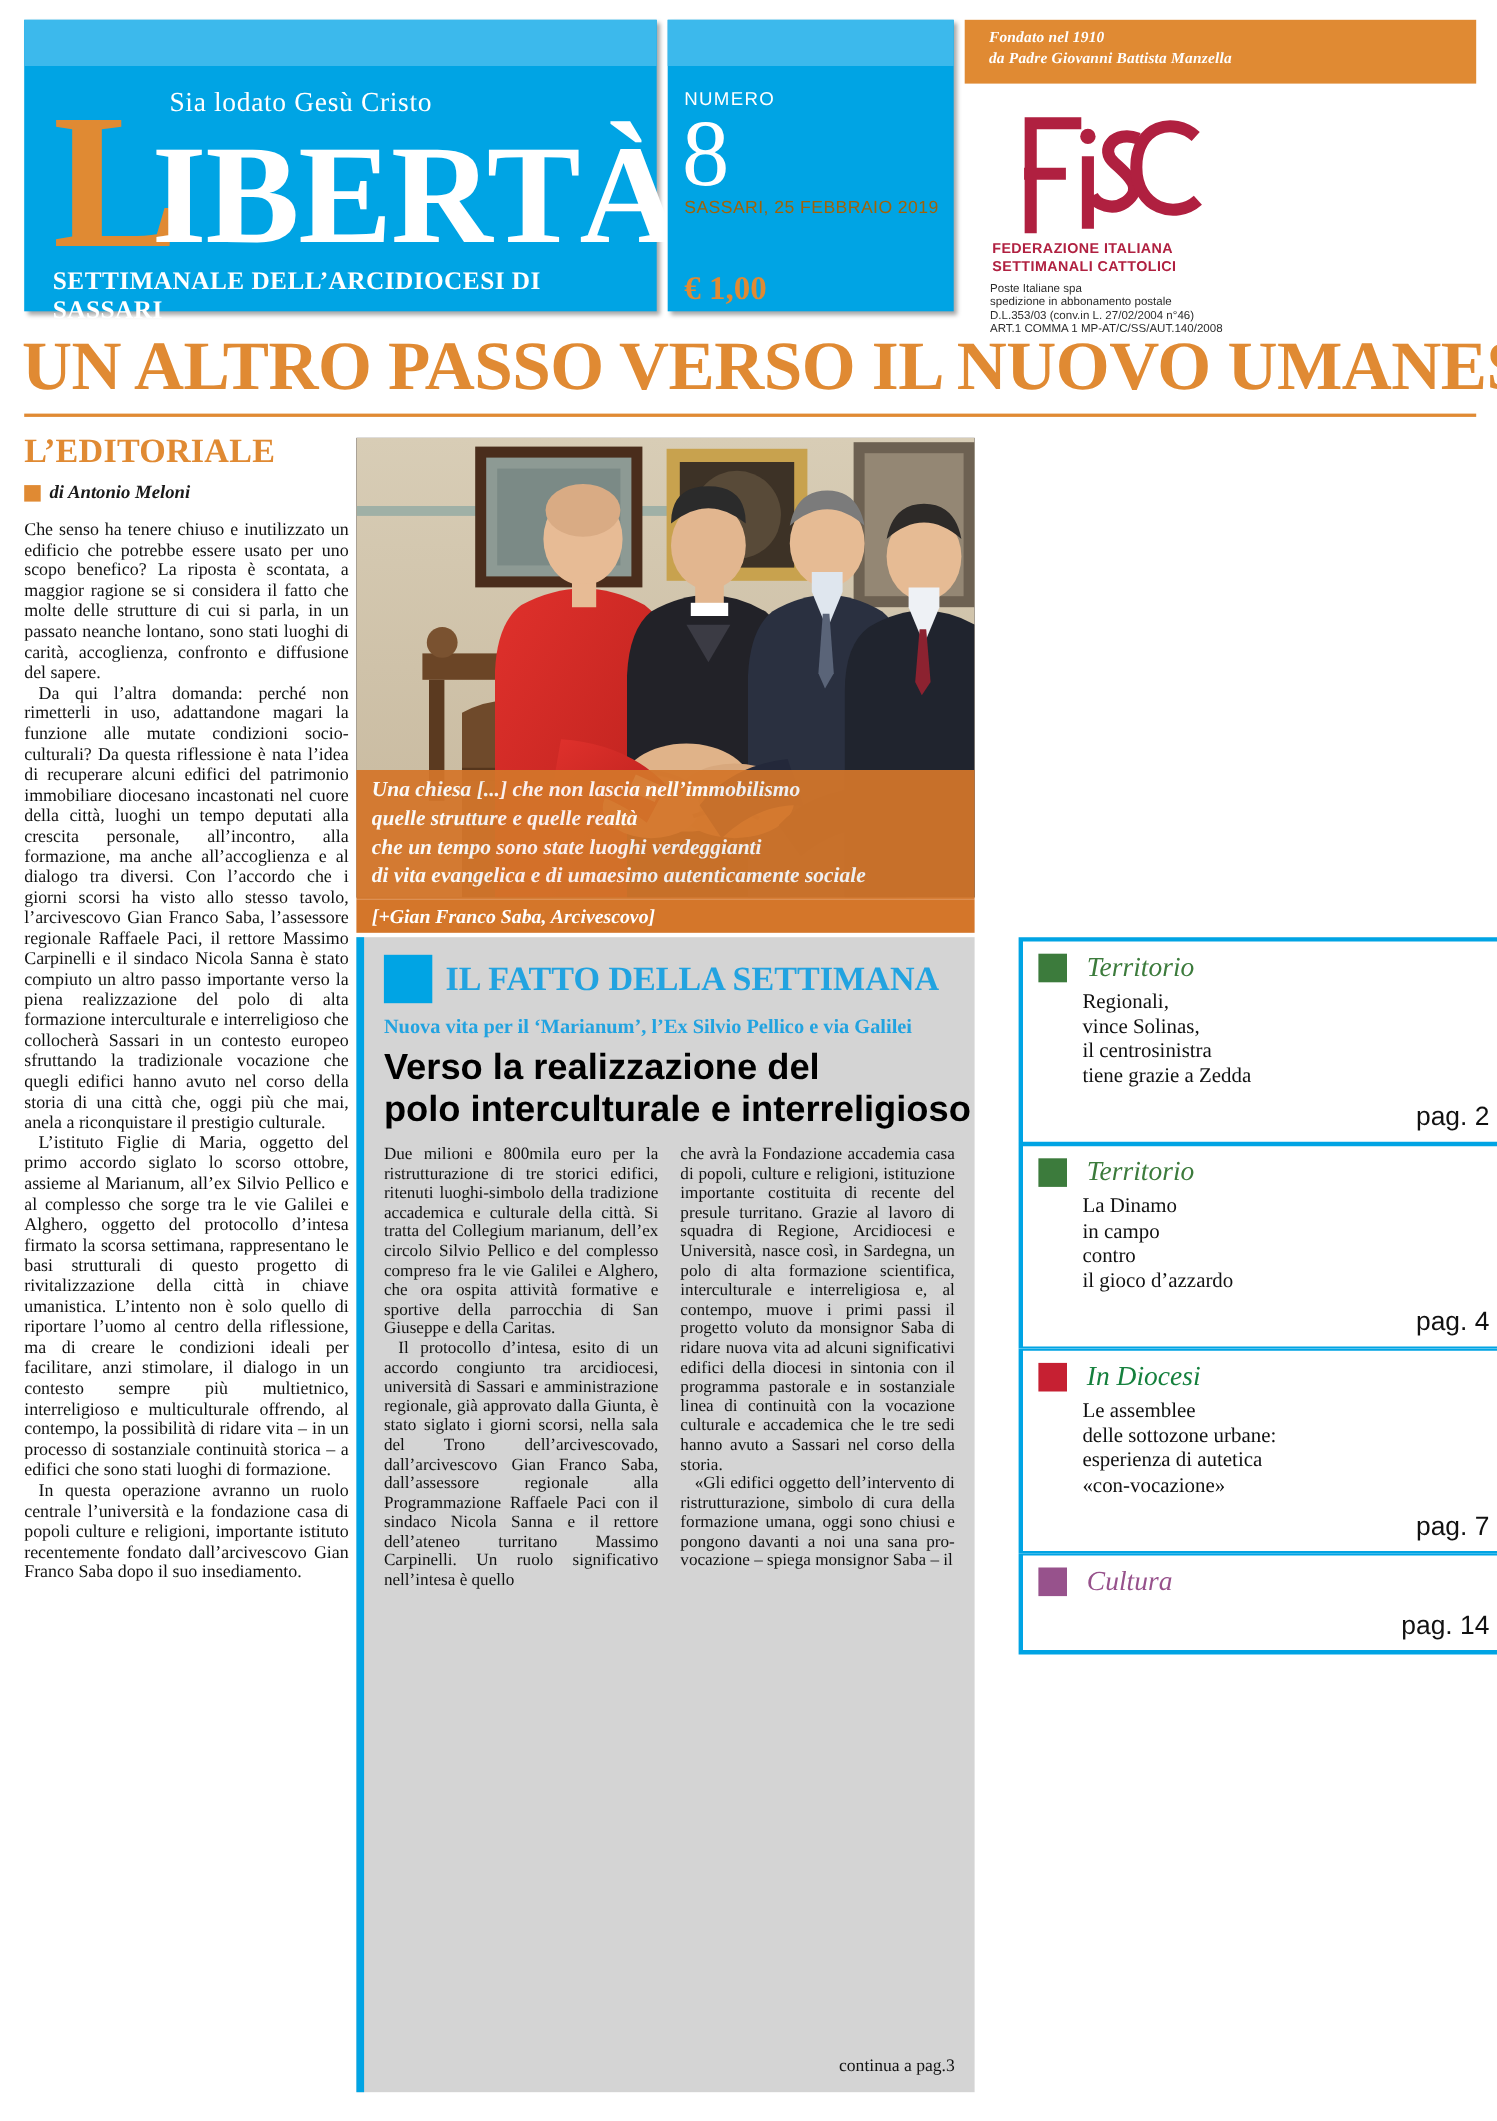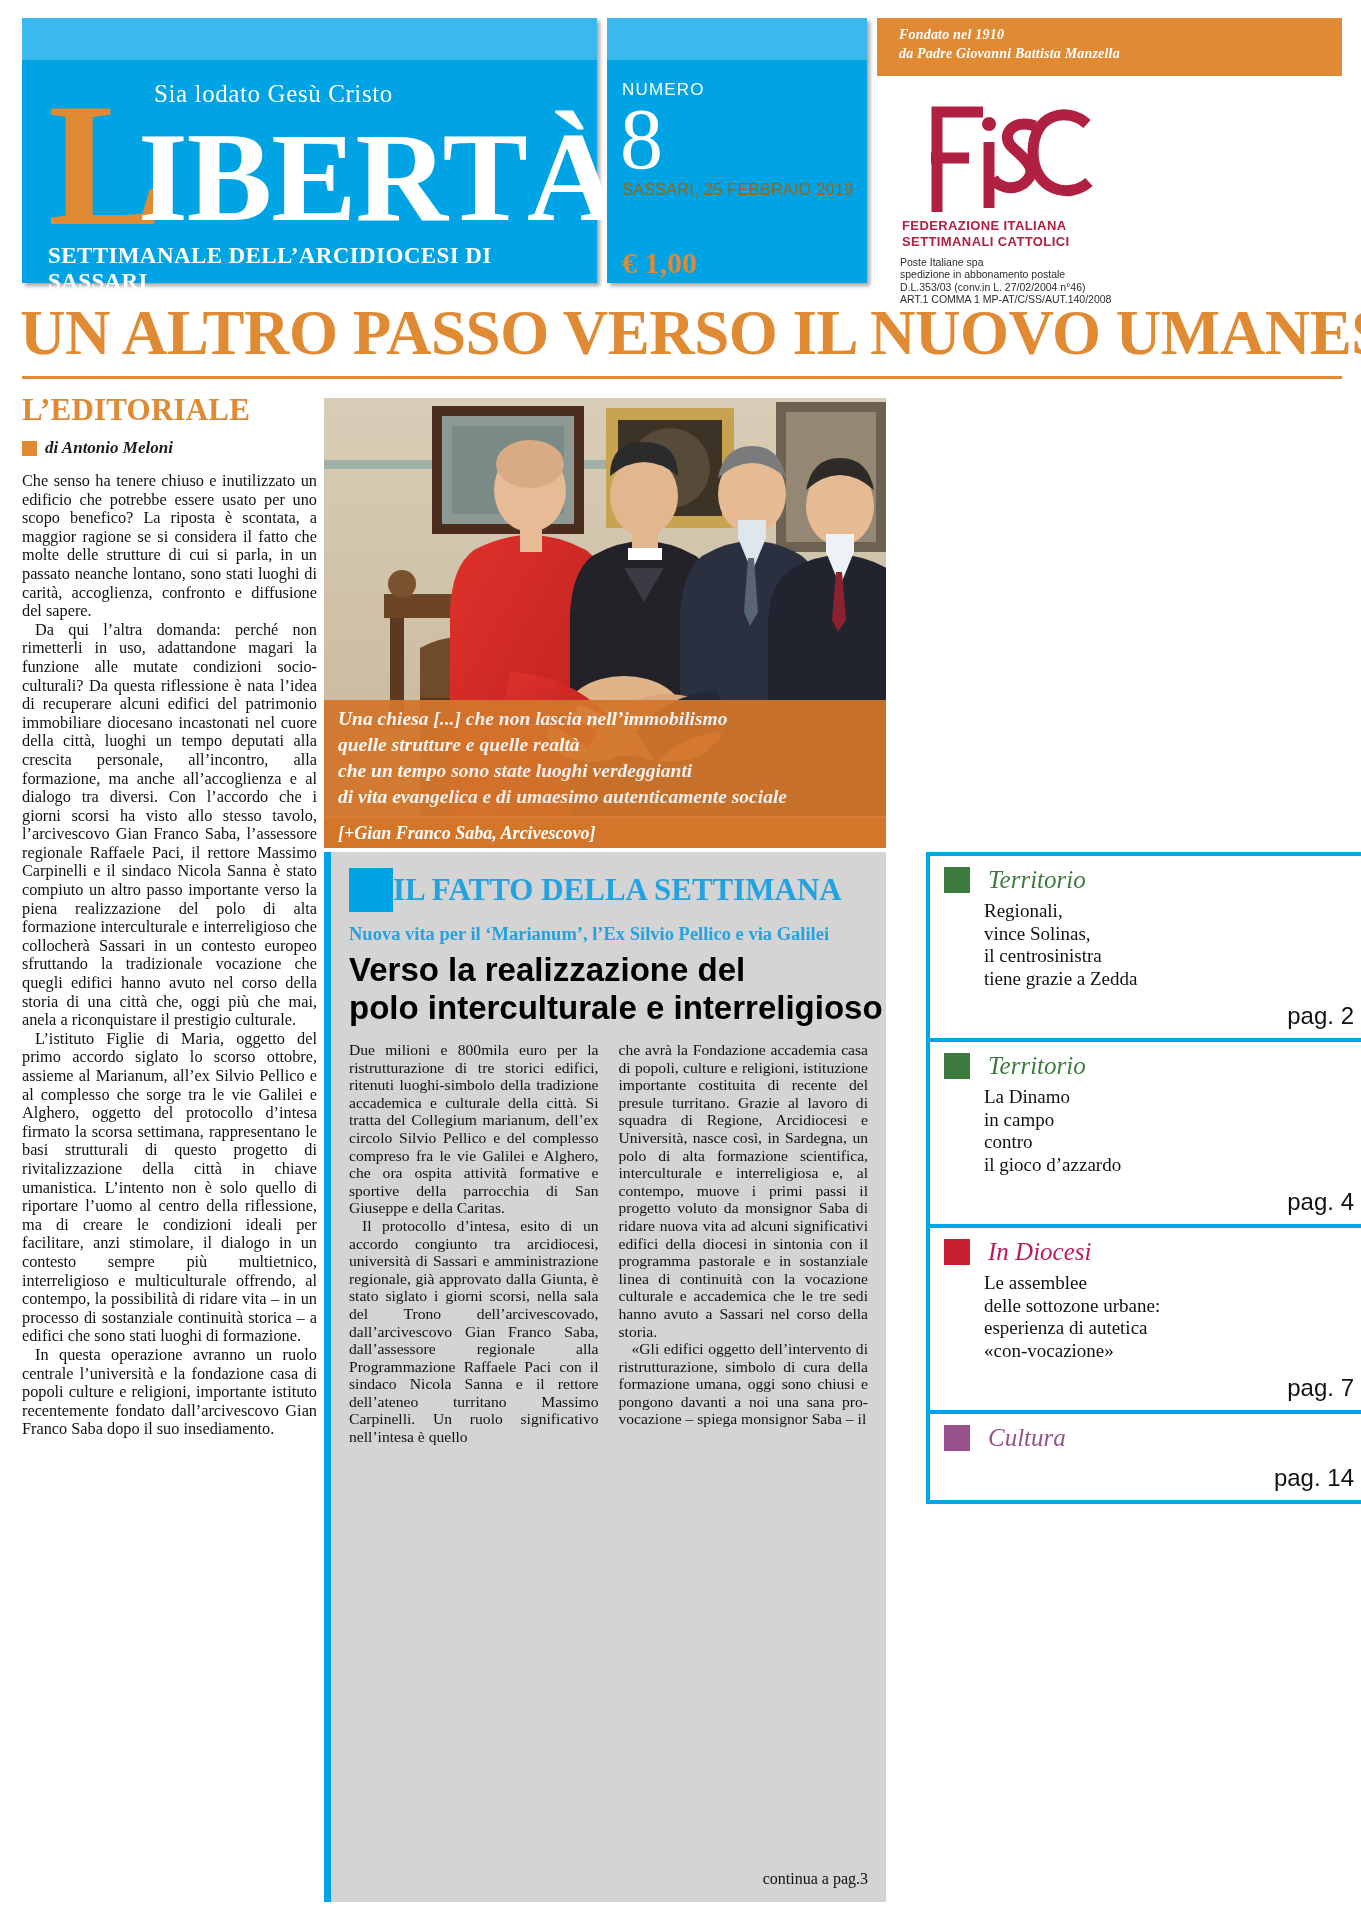--- a/index.html
+++ b/index.html
@@ -156,21 +156,21 @@
     color:#ffffff;font-family:"Liberation Serif",serif;
     font-weight:bold;font-style:italic;font-size:18px;margin-left:14px;
     line-height:30px;display:block;
   }
 
   
   .fatto{
     position:absolute;left:324px;top:852px;width:562px;height:1050px;
     background:#d4d4d4;border-left:7px solid #00a4e4;box-sizing:border-box;
   }
-  .fatto-head{display:flex;align-items:center;padding:16px 0 0 18px;}
+  .fatto-head{display:flex;align-items:center;gap:12px;padding:16px 0 0 18px;}
   .fatto-sq{width:44px;height:44px;background:#00a4e4;flex:0 0 auto;}
   .fatto-title{
     color:#22a3e0;font-family:"Liberation Serif",serif;font-weight:bold;
     font-size:31px;letter-spacing:0px;
   }
   .fatto-kicker{
     color:#22a3e0;font-family:"Liberation Serif",serif;font-weight:bold;
     font-size:18.5px;margin:12px 0 6px 18px;
   }
   .fatto-headline{
@@ -424,21 +424,21 @@
         <div>in campo</div>
         <div>contro</div>
         <div>il gioco d’azzardo</div>
       </div>
       <div class="side-pag">pag. 4</div>
     </div>
 
     <div class="side-card">
       <div class="side-head">
         <span class="side-sq" style="background: rgb(198, 32, 50);"></span>
-        <span class="side-cat" style="color: #be185d;">In Diocesi</span>
+        <span class="side-cat" style="color: #15803d;">In Diocesi</span>
       </div>
       <div class="side-lines">
         <div>Le assemblee</div>
         <div>delle sottozone urbane:</div>
         <div>esperienza di autetica</div>
         <div>«con-vocazione»</div>
       </div>
       <div class="side-pag">pag. 7</div>
     </div>
 

